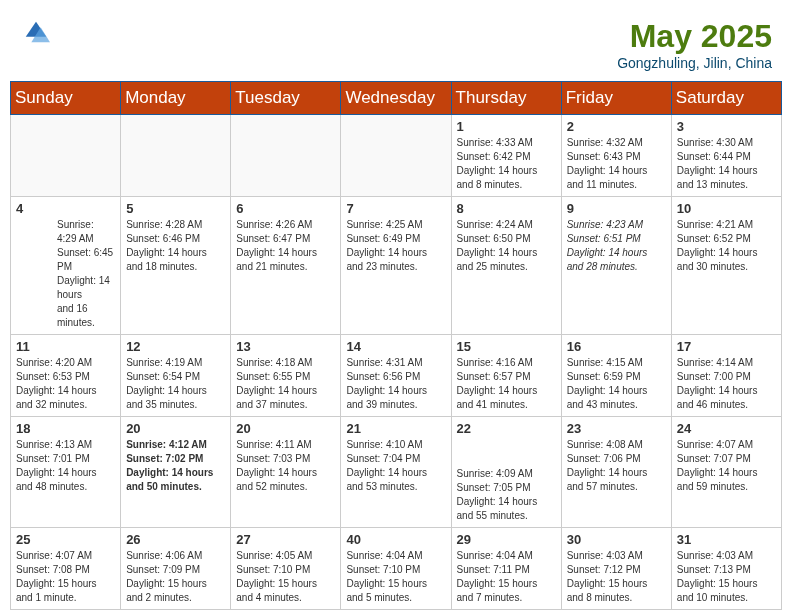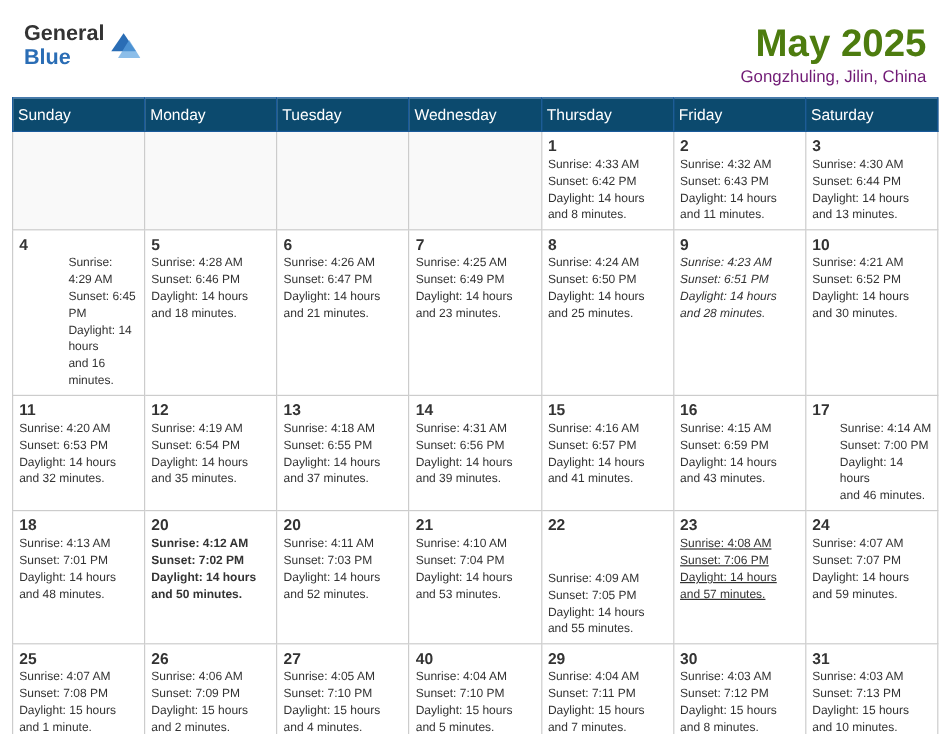--- a/index.html
+++ b/index.html
@@ -35,31 +35,31 @@
     .title-block {
       text-align: right;
     }
     .month-year {
       font-size: 32px;
       font-weight: bold;
       color: #4d7c0f;
     }
     .location {
       font-size: 14px;
-      color: #701a75;
+      color: #0c4a6e;
     }
     .calendar {
       width: 100%;
       border-collapse: collapse;
       margin-top: 6px;
     }
     .calendar th {
-      background: #0c4a6e;
+      background: #c2410c;
       color: #fff;
-      font-size: 13px;
+      font-size: 17px;
       font-weight: normal;
       padding: 6px 4px;
       text-align: left;
       border: 1px solid #1a5a9a;
     }
     .calendar td {
       vertical-align: top;
       border: 1px solid #ccc;
       padding: 4px 5px;
       width: 110px;
@@ -100,24 +100,20 @@
       display: inline-block;
     }
   </style>
 </head>
 <body>
 
 <div class="header">
   <div class="logo">
     <div>
       <div style="display:flex;align-items:center;">
-        <span class="logo-text">
-          <span class="logo-general">General</span><br>
-          <span class="logo-blue">Blue</span>
-        </span>
         <svg class="logo-icon" viewBox="0 0 30 30">
           <polygon points="15,4 26,20 4,20" fill="#2a6db5"></polygon>
           <polygon points="20,10 30,26 10,26" fill="#5ba3e0" opacity="0.7"></polygon>
         </svg>
       </div>
     </div>
   </div>
   <div class="title-block">
     <div class="month-year">May 2025</div>
     <div class="location">Gongzhuling, Jilin, China</div>
@@ -253,21 +249,21 @@
         </td>
         <td>
           <span class="day-num">16</span>
           <div class="day-info" style="white-space: pre-line;">Sunrise: 4:15 AM
 Sunset: 6:59 PM
 Daylight: 14 hours
 and 43 minutes.</div>
         </td>
         <td>
           <span class="day-num">17</span>
-          <div class="day-info" style="white-space: pre-line; margin-left: 23px;">Sunrise: 4:14 AM
+          <div class="day-info" style="white-space: pre-line;">Sunrise: 4:14 AM
 Sunset: 7:00 PM
 Daylight: 14 hours
 and 46 minutes.</div>
         </td>
       </tr>
       <tr>
         <td>
           <span class="day-num">18</span>
           <div class="day-info" style="white-space: pre-line;">Sunrise: 4:13 AM
 Sunset: 7:01 PM
@@ -297,21 +293,21 @@
         </td>
         <td>
           <span class="day-num">22</span>
           <div class="day-info" style="white-space: pre-line; margin-top: 31px;">Sunrise: 4:09 AM
 Sunset: 7:05 PM
 Daylight: 14 hours
 and 55 minutes.</div>
         </td>
         <td>
           <span class="day-num">23</span>
-          <div class="day-info" style="white-space: pre-line; text-decoration: underline;">Sunrise: 4:08 AM
+          <div class="day-info" style="white-space: pre-line;">Sunrise: 4:08 AM
 Sunset: 7:06 PM
 Daylight: 14 hours
 and 57 minutes.</div>
         </td>
         <td>
           <span class="day-num">24</span>
           <div class="day-info" style="white-space: pre-line;">Sunrise: 4:07 AM
 Sunset: 7:07 PM
 Daylight: 14 hours
 and 59 minutes.</div>

